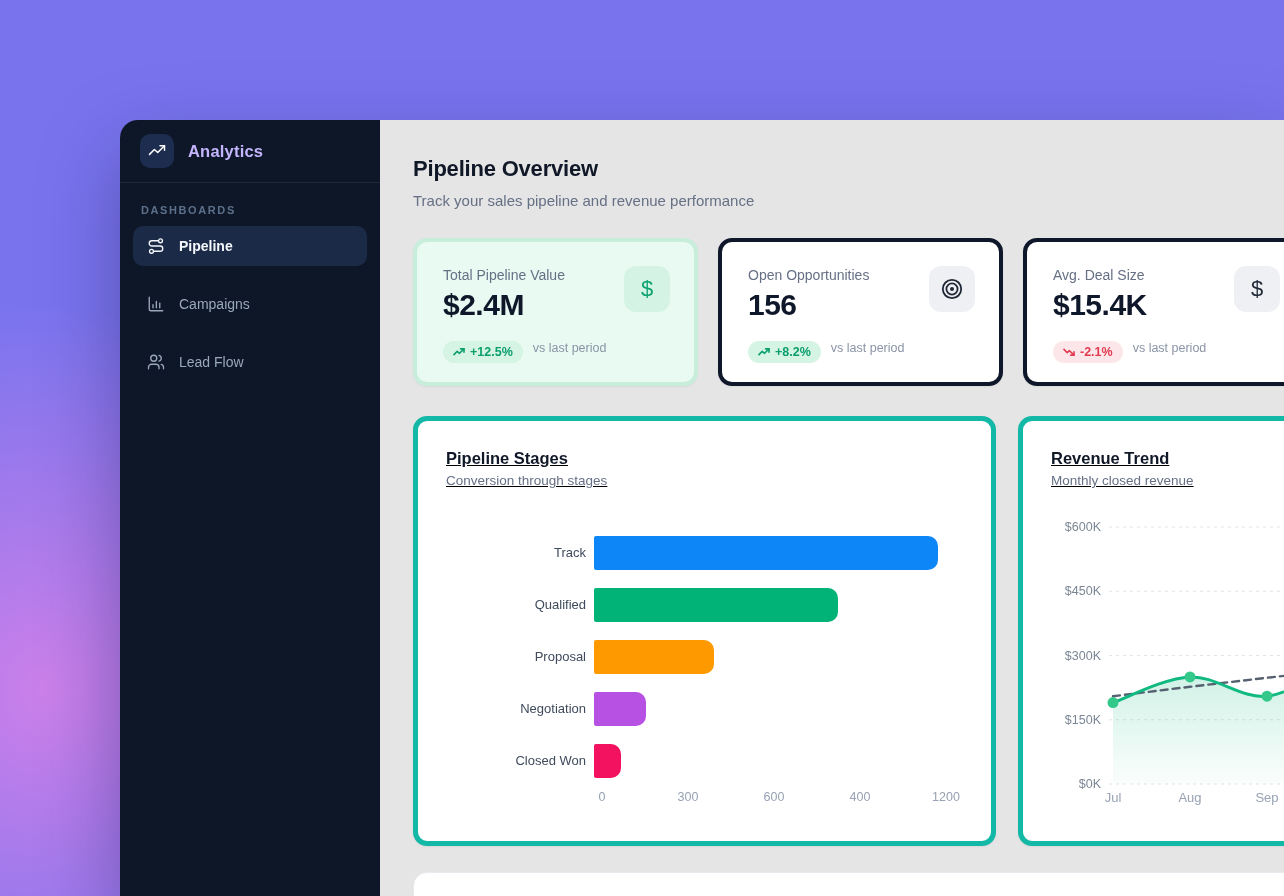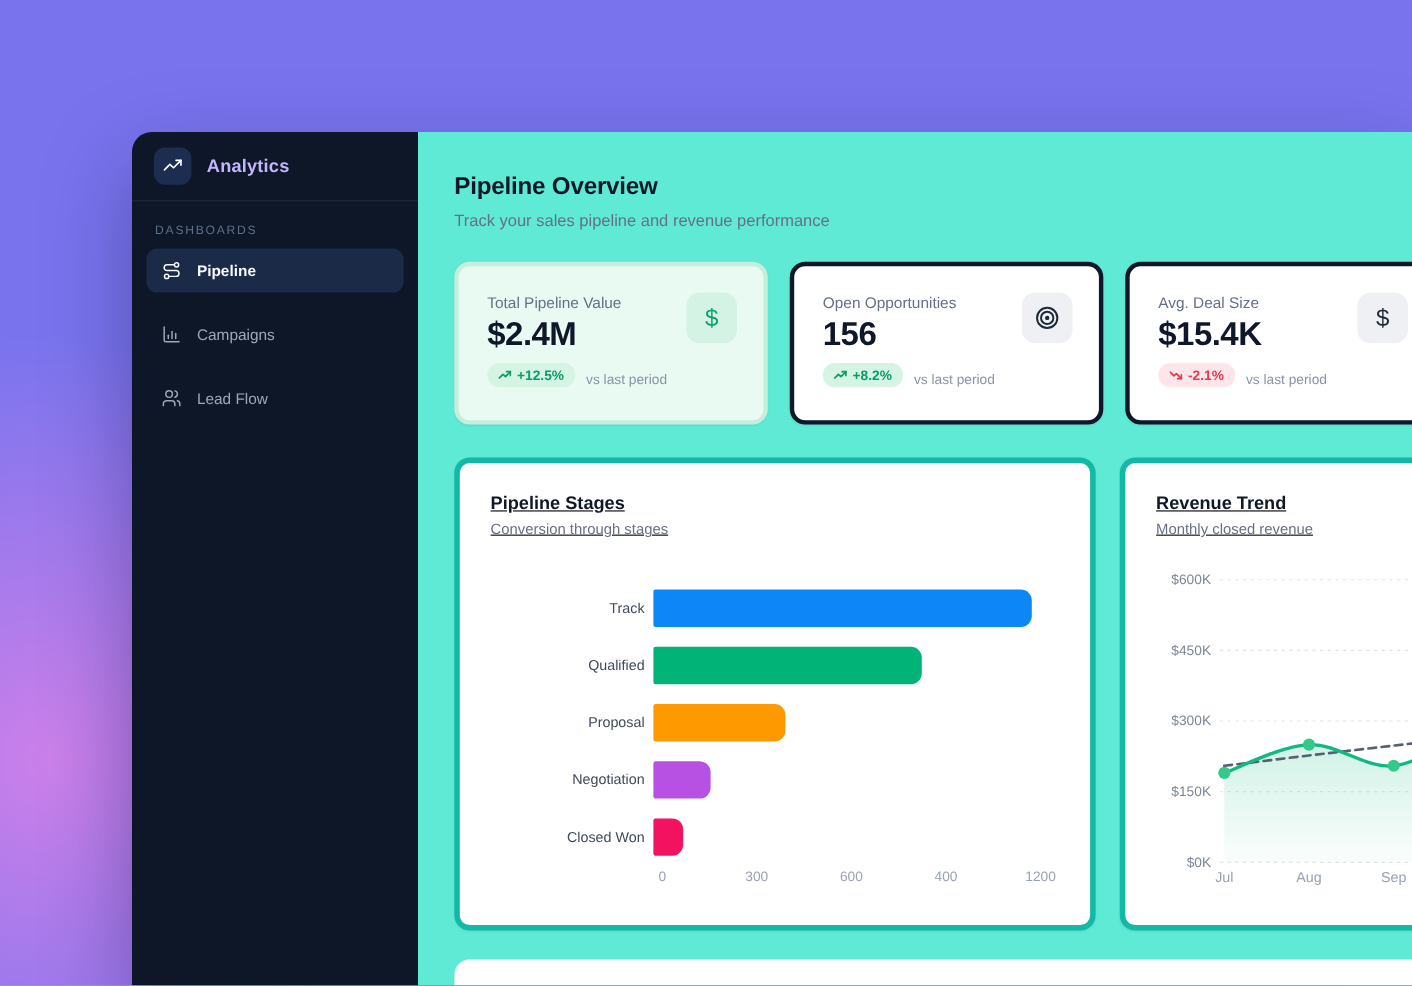--- a/index.html
+++ b/index.html
@@ -13,38 +13,38 @@
     display:flex;border-top-left-radius:18px;overflow:hidden;
     box-shadow:0 30px 80px rgba(24,18,70,.35);
   }
   
   .sidebar{width:260px;flex:none;background:#0d1728;display:flex;flex-direction:column;}
   .brand{display:flex;align-items:center;gap:14px;height:62px;padding:0 20px;box-sizing:border-box;}
   .brand-tile{width:34px;height:34px;border-radius:10px;background:#1d2d4f;color:#fff;
     display:flex;align-items:center;justify-content:center;flex:none;}
   .brand-name{font-size:16.5px;font-weight:700;color:#c4b5fd;letter-spacing:.2px;}
   .sidebar-divider{height:1px;background:rgba(255,255,255,.08);}
-  .section-label{margin:21px 0 10px 21px;font-size:11px;font-weight:400;letter-spacing:1.6px;color:#5d7089;}
+  .section-label{margin:21px 0 10px 21px;font-size:11px;font-weight:700;letter-spacing:1.6px;color:#5d7089;}
   .nav{padding:0 13px;display:flex;flex-direction:column;gap:18px;}
   .nav-item{display:flex;align-items:center;gap:14px;height:40px;padding:0 14px;border-radius:10px;
     color:#9aa8bb;font-size:14px;cursor:pointer;}
   .nav-item.active{background:#1b2a47;color:#f4f7fb;font-weight:600;}
   .nav-item svg{flex:none;}
   
-  .main{flex:1;background:#5eead4;position:relative;padding:35px 0 0 33px;box-sizing:border-box;overflow:hidden;}
+  .main{flex:1;background:#e5e5e5;position:relative;padding:35px 0 0 33px;box-sizing:border-box;overflow:hidden;}
   .page-title{font-size:22px;line-height:27px;font-weight:700;color:#101828;letter-spacing:-.2px;}
   .page-subtitle{margin-top:8px;font-size:15px;line-height:21px;color:#667085;}
   
   .kpi-grid{margin-top:27px;display:grid;grid-template-columns:repeat(3,285px);gap:20px;}
   .kpi-card{position:relative;height:148px;background:#fff;border:4px solid #0f172a;border-radius:14px;
     box-shadow:0 1px 2px rgba(16,24,40,.05);padding:25px 26px;box-sizing:border-box;}
   .kpi-card.highlight{background:#e9faf2;border-color:#c7eedb;}
   .kpi-label{font-size:14px;color:#667085;}
   .kpi-value{margin-top:5px;font-size:30px;font-weight:700;color:#0f172a;letter-spacing:-.5px;}
-  .kpi-foot{margin-top:8px;display:flex;align-items:flex-end;gap:10px;}
+  .kpi-foot{margin-top:19px;display:flex;align-items:flex-start;gap:10px;}
   .delta{display:inline-flex;align-items:center;gap:5px;padding:4px 10px;border-radius:999px;
     font-size:12.5px;font-weight:700;}
   .delta.up{background:#d5f4e4;color:#0a9e6c;}
   .delta.down{background:#fce6ea;color:#e23b50;}
   .kpi-compare{font-size:12.5px;color:#8a94a6;}
   .kpi-tile{position:absolute;top:24px;right:24px;width:46px;height:46px;border-radius:12px;
     display:flex;align-items:center;justify-content:center;}
   .kpi-tile.green{background:#d5f3e4;color:#0da371;}
   .kpi-tile.neutral{background:#eef0f4;color:#1f2937;}
   .dollar-glyph{font-size:22px;font-weight:500;}

